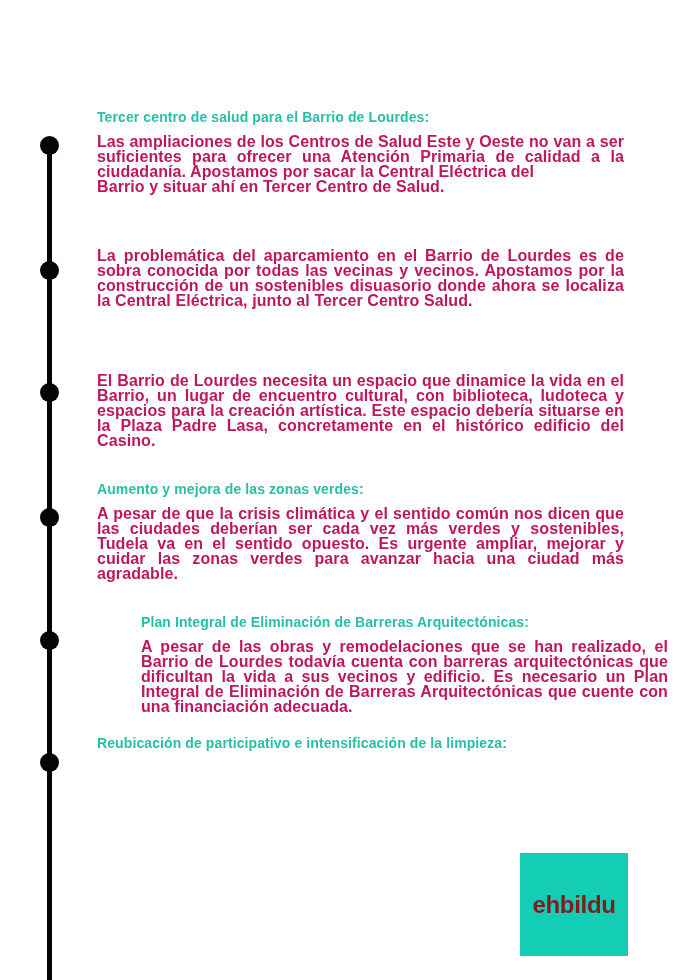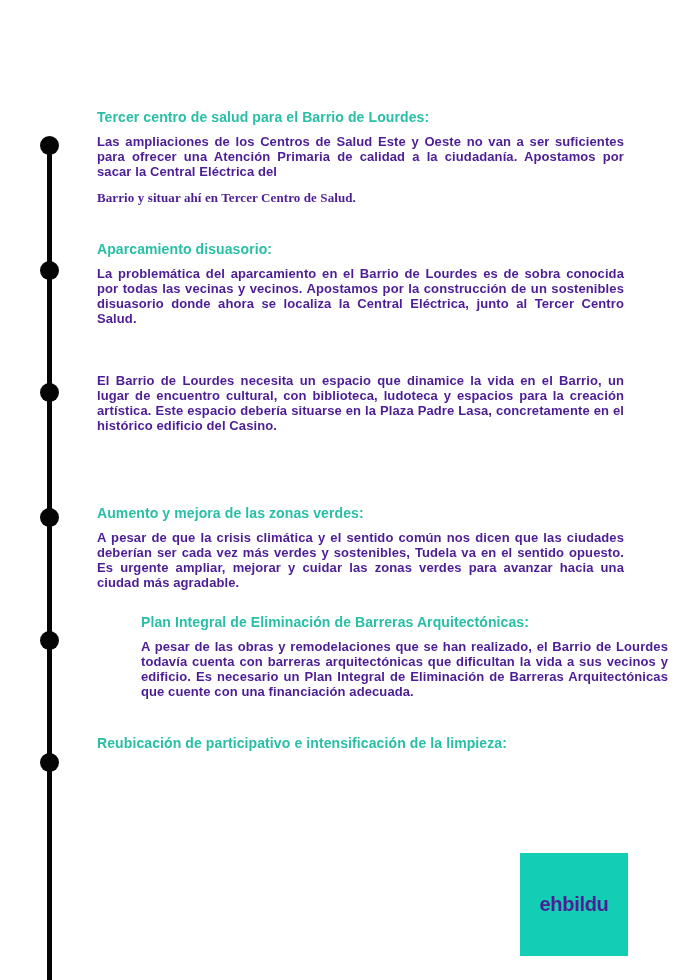--- a/index.html
+++ b/index.html
@@ -41,58 +41,58 @@
   .dot-6 { top: 753px; }
   
   .section {
     position: absolute;
     left: 97px;
     width: 527px;
   }
   .sec-1 { top: 108px; }
   .sec-2 { top: 240px; }
   .sec-3 { top: 365px; }
-  .sec-4 { top: 504px; }
+  .sec-4 { top: 480px; }
   .sec-5 { top: 613px; margin-left: 44px; }
   .sec-6 { top: 734px; }
   .section-heading {
     margin: 0;
     font-size: 14px;
     line-height: 18px;
     font-weight: 700;
     color: #29bfa6;
     letter-spacing: 0.1px;
   }
   .section-paragraph {
     margin: 0;
-    font-size: 13px;
+    font-size: 16px;
     line-height: 15px;
     font-weight: 700;
-    color: #4c1d95;
+    color: #be185d;
     text-align: justify;
     letter-spacing: 0.1px;
   }
   .para-first { margin-top: 8px; }
-  .para-cont  { margin-top: 11px; font-family: Liberation Serif, serif; }
+  .para-cont  { margin-top: 0; }
   
   .logo-square {
     position: absolute;
     left: 520px;
     top: 853px;
     width: 108px;
     height: 103px;
     background: #13ceb4;
     display: flex;
     align-items: center;
     justify-content: center;
   }
   .logo-text {
-    color: #4c1d95;
+    color: #7f1d1d;
     font-weight: 700;
-    font-size: 20px;
+    font-size: 24px;
     letter-spacing: -0.3px;
   }
 </style>
 </head>
 <body>
 
 <div class="page">
 
   <div class="timeline-line"></div>
   <div class="timeline-dot dot-1"></div>
@@ -102,21 +102,20 @@
   <div class="timeline-dot dot-5"></div>
   <div class="timeline-dot dot-6"></div>
 
   <section class="section sec-1">
     <h2 class="section-heading">Tercer centro de salud para el Barrio de Lourdes:</h2>
     <p class="section-paragraph para-first">Las ampliaciones de los Centros de Salud Este y Oeste no van a ser suficientes para ofrecer una Atención Primaria de calidad a la ciudadanía. Apostamos por sacar la Central Eléctrica del</p>
     <p class="section-paragraph para-cont">Barrio y situar ahí en Tercer Centro de Salud.</p>
   </section>
 
   <section class="section sec-2">
-    <h2 class="section-heading">Aparcamiento disuasorio:</h2>
     <p class="section-paragraph para-first">La problemática del aparcamiento en el Barrio de Lourdes es de sobra conocida por todas las vecinas y vecinos. Apostamos por la construcción de un sostenibles disuasorio donde ahora se localiza la Central Eléctrica, junto al Tercer Centro Salud.</p>
   </section>
 
   <section class="section sec-3">
     <p class="section-paragraph para-first">El Barrio de Lourdes necesita un espacio que dinamice la vida en el Barrio, un lugar de encuentro cultural, con biblioteca, ludoteca y espacios para la creación artística. Este espacio debería situarse en la Plaza Padre Lasa, concretamente en el histórico edificio del Casino.</p>
   </section>
 
   <section class="section sec-4">
     <h2 class="section-heading">Aumento y mejora de las zonas verdes:</h2>
     <p class="section-paragraph para-first">A pesar de que la crisis climática y el sentido común nos dicen que las ciudades deberían ser cada vez más verdes y sostenibles, Tudela va en el sentido opuesto. Es urgente ampliar, mejorar y cuidar las zonas verdes para avanzar hacia una ciudad más agradable.</p>

